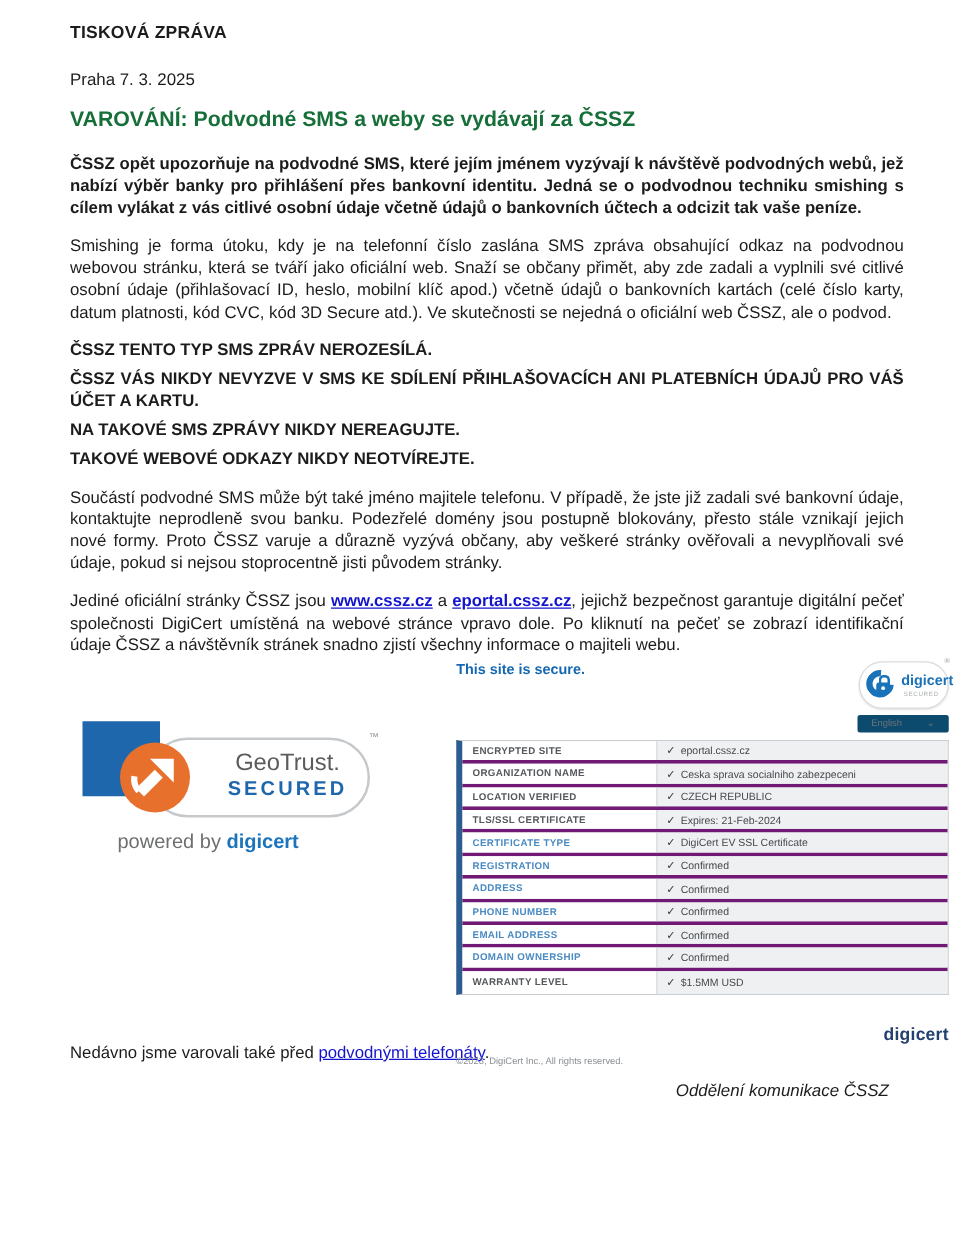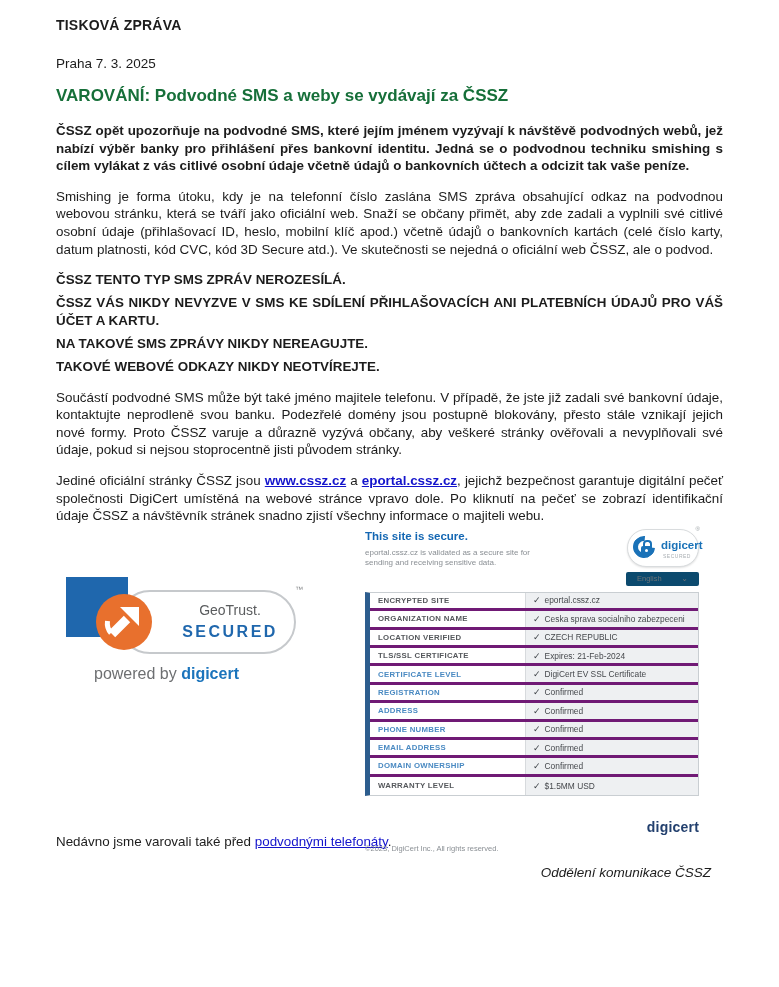--- a/index.html
+++ b/index.html
@@ -26,30 +26,30 @@
 
   
   .figure { position: relative; height: 296px; margin: 0 0 8px 0; }
 
   
   .gt { position: absolute; left: 10px; top: 48px; width: 240px; height: 116px; }
   .gt-square { position: absolute; left: 0; top: 0; width: 62px; height: 60px; background: #1f67ad; }
   .gt-pill { position: absolute; left: 52px; top: 13px; width: 178px; height: 64px; background: #fff;
              border: 2px solid #c6c9cc; border-radius: 36px; z-index: 1; }
   .gt-pill-text { position: absolute; left: 52px; top: 7px; text-align: center; width: 116px; }
-  .gt-brand { font-size: 14px; color: #5a5c5e; line-height: 23px; }
+  .gt-brand { font-size: 19px; color: #5a5c5e; line-height: 23px; }
   .gt-secured { font-size: 16px; font-weight: bold; color: #1f67ad; letter-spacing: 2.5px; line-height: 20px; }
   .gt-tm { position: absolute; right: -9px; top: -7px; font-size: 8px; color: #8a8c8e; }
   .gt-circle { position: absolute; left: 30px; top: 17px; width: 56px; height: 56px; border-radius: 50%;
                background: #e8702d; z-index: 2; display: flex; align-items: center; justify-content: center; }
   .gt-powered { position: absolute; left: 28px; top: 88px; font-size: 16px; color: #6d6f71; white-space: nowrap; }
   .gt-powered b { color: #1b74bc; font-weight: bold; }
 
   
-  .cp { position: absolute; left: 309px; top: 0; width: 334px; }
+  .cp { position: absolute; left: 309px; top: 0; width: 394px; }
   .cp-title { position: absolute; left: 0; top: 1px; font-size: 11.5px; font-weight: bold; color: #1467b3; }
   .cp-sub { position: absolute; left: 0; top: 19px; width: 180px; font-size: 8px; line-height: 10px;
             color: #8a8f94; text-align: left; }
 
   .seal { position: absolute; right: 0; top: 0; width: 72px; height: 38px; background: #fff;
           border: 1px solid #d9dcde; border-radius: 20px; box-shadow: 0 1px 2px rgba(0,0,0,.12); }
   .seal-reg { position: absolute; top: -4px; right: -2px; font-size: 6px; color: #9aa0a4; }
   .seal-arc { position: absolute; left: 5px; top: 6px; width: 22px; height: 22px; border-radius: 50%;
               border: 5px solid #1a72b8; border-right-color: transparent; transform: rotate(-40deg); }
   .seal-lock { position: absolute; left: 13px; top: 16px; width: 11px; height: 9px; background: #1a72b8; border-radius: 2px; }
@@ -118,21 +118,20 @@
           <line x1="16" y1="40" x2="31" y2="25" stroke="#ffffff" stroke-width="9"></line>
           <polygon points="24,13 43,13 43,32" fill="#ffffff"></polygon>
           <path d="M15 39 a15 15 0 0 1 -3.5 -12" fill="none" stroke="#ffffff" stroke-width="5"></path>
         </svg>
       </div>
       <div class="gt-powered"><span>powered by </span><b>digicert</b></div>
     </div>
 
     <div class="cp">
       <div class="cp-title">This site is secure.</div>
-      <div class="cp-sub">eportal.cssz.cz is validated as a secure site for sending and receiving sensitive data.</div>
 
       <div class="seal">
         <span class="seal-reg">®</span>
         <div class="seal-arc"></div>
         <div class="seal-lock"></div>
         <div class="seal-text">digicert</div>
         <div class="seal-sub">SECURED</div>
       </div>
 
       <div class="lang">
@@ -163,21 +162,21 @@
             </span>
         </div>
         <div class="cp-row">
           <span class="cp-lbl">TLS/SSL CERTIFICATE</span>
           <span class="cp-val">
               <span class="cp-check">✓</span>
               <span>Expires: 21-Feb-2024</span>
             </span>
         </div>
         <div class="cp-row">
-          <span class="cp-lbl blue">CERTIFICATE LEVEL</span>
+          <span class="cp-lbl blue">CERTIFICATE TYPE</span>
           <span class="cp-val">
               <span class="cp-check">✓</span>
               <span>DigiCert EV SSL Certificate</span>
             </span>
         </div>
         <div class="cp-row">
           <span class="cp-lbl blue">REGISTRATION</span>
           <span class="cp-val">
               <span class="cp-check">✓</span>
               <span>Confirmed</span>

